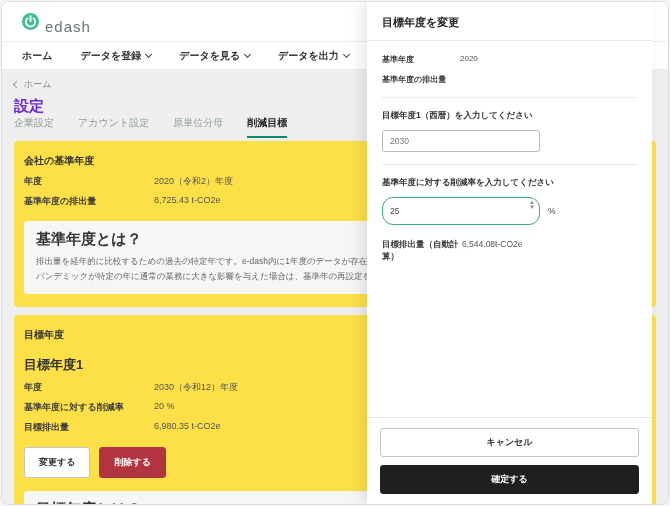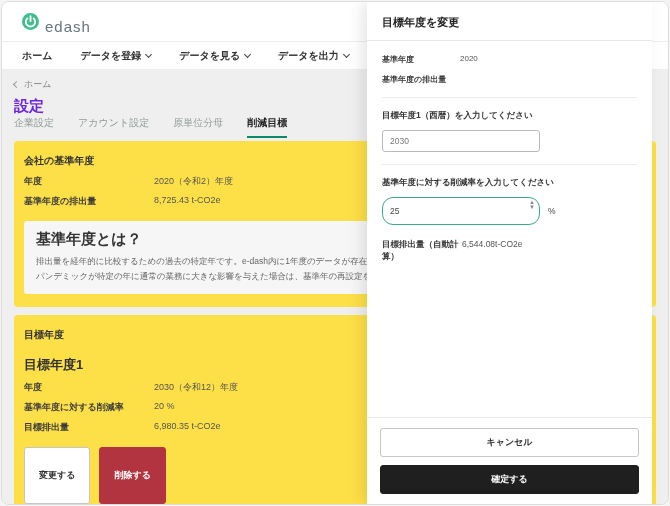--- a/index.html
+++ b/index.html
@@ -38,21 +38,21 @@
   .row { display:flex; margin-top:7px; font-size:9px; }
   .row-label { width:130px; font-weight:bold; color:#3c3c3c; flex-shrink:0; }
   .row-value { color:#555; }
 
   .info-box { margin-top:13px; background:#f6f6f6; border-radius:3px; padding:9px 12px;
               overflow:hidden; }
   .info-title { font-size:15px; font-weight:bold; color:#333; margin-bottom:5px; }
   .info-line { font-size:8.5px; color:#666; line-height:1.8; white-space:nowrap; overflow:hidden; }
 
   .btn-row { display:flex; gap:9px; margin-top:13px; }
-  .btn { font-size:9px; font-weight:bold; border-radius:3px; padding:21px 14px; cursor:pointer;
+  .btn { font-size:9px; font-weight:bold; border-radius:3px; padding:8px 14px; cursor:pointer;
          font-family:inherit; }
   .btn-outline { background:#fff; border:1px solid #c6c6c6; color:#333; }
   .btn-danger  { background:#b23440; border:1px solid #b23440; color:#fff; }
 
   
   .panel { position:absolute; top:0; right:16px; width:285px; height:100%; background:#fff;
            box-shadow:-5px 0 14px rgba(0,0,0,.10); display:flex; flex-direction:column; z-index:10; }
   .panel-header { padding:13px 15px 10px; font-size:11px; font-weight:bold; color:#222;
                   border-bottom:1px solid #e8e8e8; }
   .panel-body { flex:1; padding:13px 15px; }

